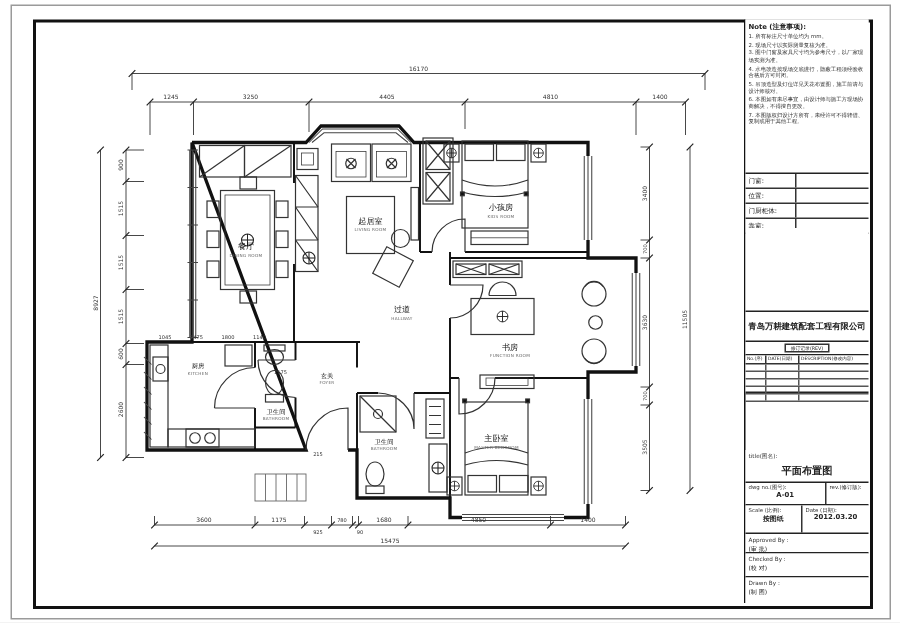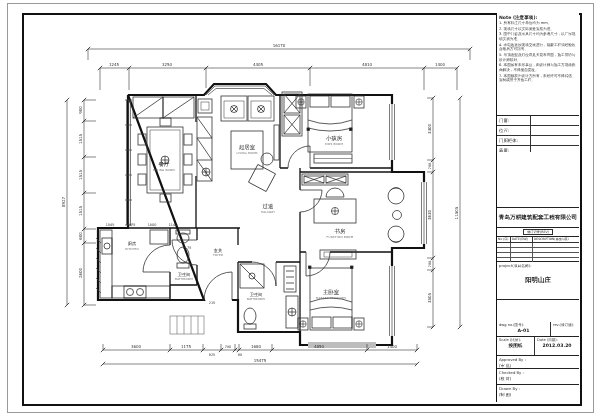--- a/index.html
+++ b/index.html
@@ -408,25 +408,25 @@
           <div class="c2"></div>
           <div class="c3"></div>
         </div>
       <div class="revrow">
           <div class="c1"></div>
           <div class="c2"></div>
           <div class="c3"></div>
         </div>
     </div>
 
-    <div class="sec project lblbox">
-      <div class="sl">project(项目名称):</div>
-      <div class="vl">阳明山庄</div>
-    </div>
-
+
+    <div class="sec titlebox lblbox">
+      <div class="sl">title(图名):</div>
+      <div class="vl">平面布置图</div>
+    </div>
 
     <div class="sec dwgrev split">
       <div class="cell" style="width:54px;">
         <div class="sl">dwg no.(图号):</div>
         <div class="vl">A-01</div>
       </div>
       <div class="cell" style="flex:1;">
         <div class="sl">rev.(修订版):</div>
       </div>
     </div>

